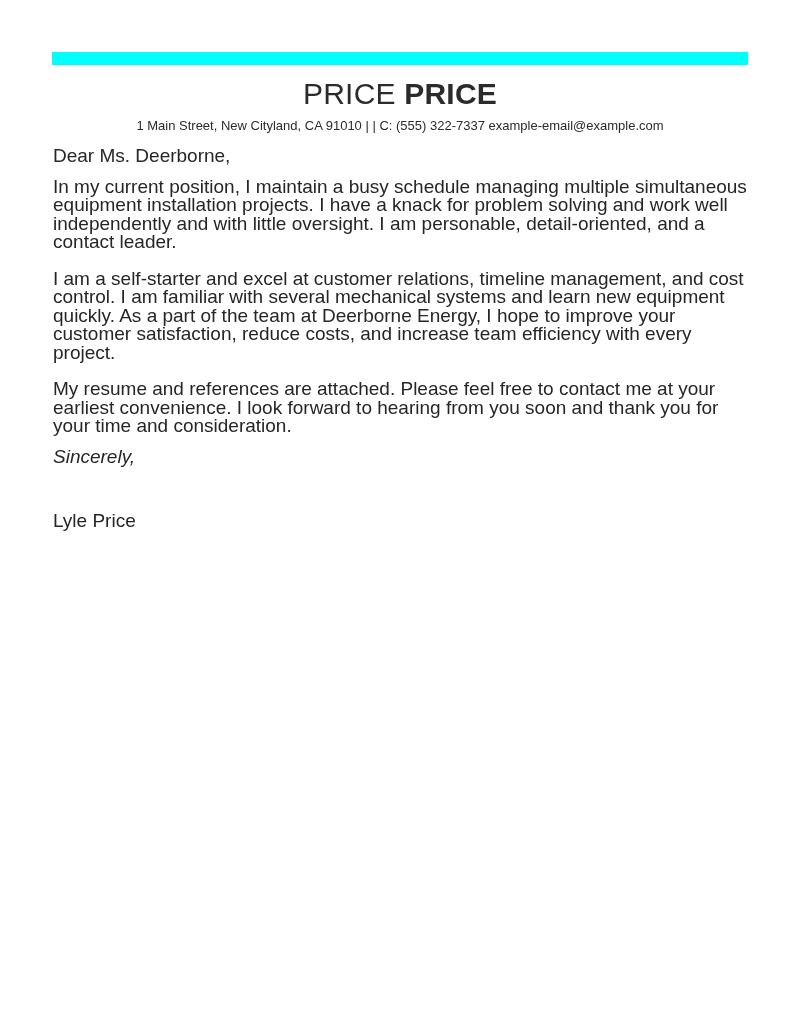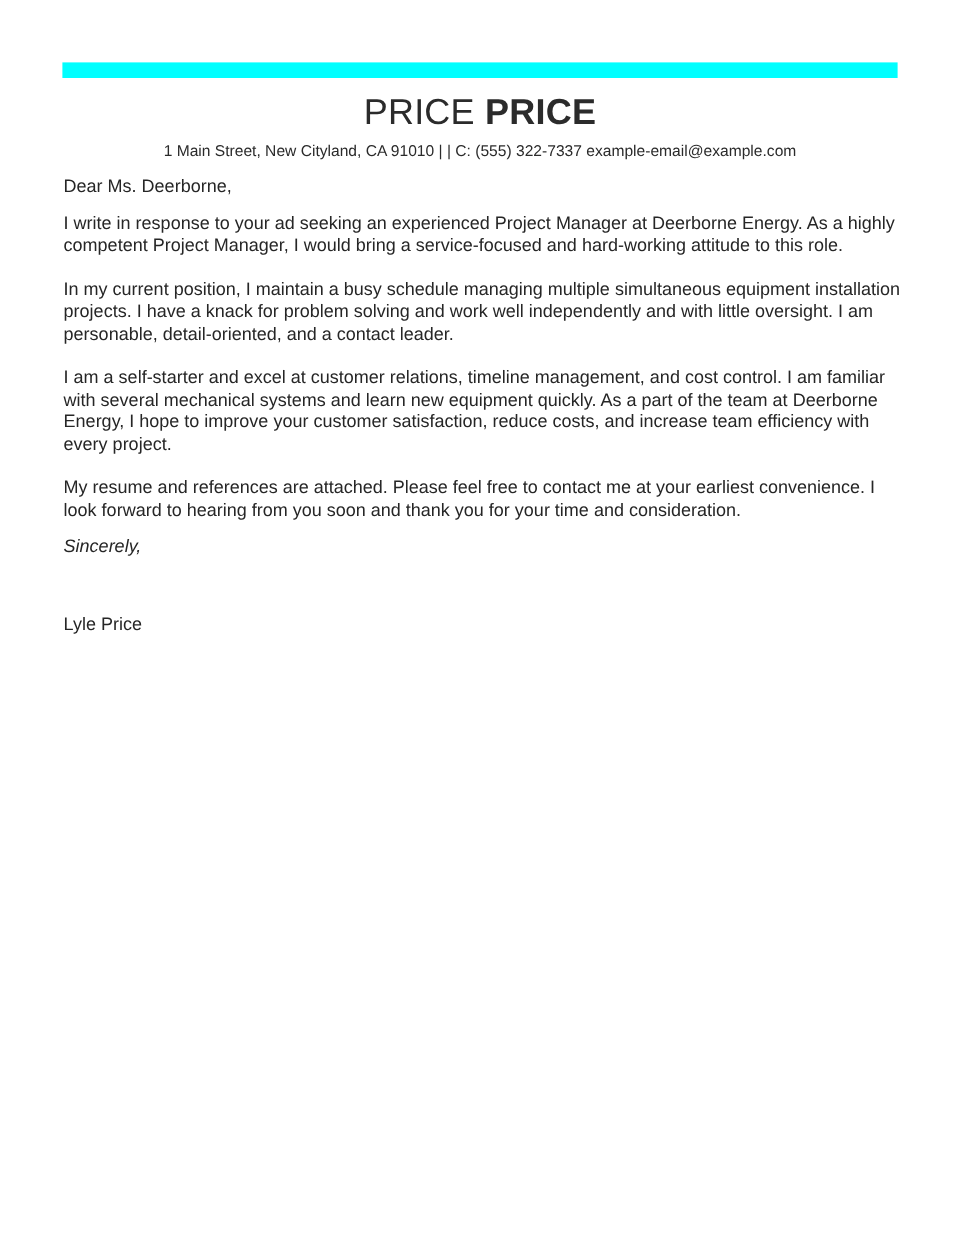--- a/index.html
+++ b/index.html
@@ -5,38 +5,37 @@
     html, body { margin: 0; padding: 0; background: #ffffff; }
     body { width: 800px; height: 1035px; position: relative; overflow: hidden;
            font-family: "Liberation Sans", sans-serif; color: #262626; }
     .accent-bar { position: absolute; left: 52px; top: 52px; width: 696px; height: 13px; background: #00ffff; }
     .name { position: absolute; left: 0; top: 76px; width: 800px; text-align: center;
             font-size: 30px; line-height: 36px; color: #2b2b2b; letter-spacing: 0.2px; }
     .name .first { font-weight: normal; }
     .name .last { font-weight: bold; }
     .contact { position: absolute; left: 0; top: 117px; width: 800px; text-align: center;
                font-size: 13px; line-height: 17px; color: #2b2b2b; }
-    .body { position: absolute; left: 53px; top: 147px; width: 700px; font-size: 15px; line-height: 18.5px; color: #262626; }
+    .body { position: absolute; left: 53px; top: 147px; width: 700px; font-size: 19px; line-height: 18.5px; color: #262626; }
     .body p { margin: 0 0 18px 0; }
     .salutation { margin-bottom: 12px !important; }
     .closing { margin-bottom: 46px !important; font-style: italic; }
   </style>
 </head>
 <body>
 
 <div class="accent-bar"></div>
 
 <div class="name">
   <span class="first">PRICE</span>
   <span class="last">PRICE</span>
 </div>
 
 <div class="contact">1 Main Street, New Cityland, CA 91010 | | C: (555) 322-7337 example-email@example.com</div>
 
 <div class="body">
   <p class="salutation">Dear Ms. Deerborne,</p>
-  <p>I write in response to your ad seeking an experienced Project Manager at Deerborne Energy. As a highly competent Project Manager, I would bring a service-focused and hard-working attitude to this role.</p>
   <p>In my current position, I maintain a busy schedule managing multiple simultaneous equipment installation projects. I have a knack for problem solving and work well independently and with little oversight. I am personable, detail-oriented, and a contact leader.</p>
   <p>I am a self-starter and excel at customer relations, timeline management, and cost control. I am familiar with several mechanical systems and learn new equipment quickly. As a part of the team at Deerborne Energy, I hope to improve your customer satisfaction, reduce costs, and increase team efficiency with every project.</p>
   <p style="margin-bottom:12px">My resume and references are attached. Please feel free to contact me at your earliest convenience. I look forward to hearing from you soon and thank you for your time and consideration.</p>
   <p class="closing">Sincerely,</p>
   <p>Lyle Price</p>
 </div>
 
 </body></html>

